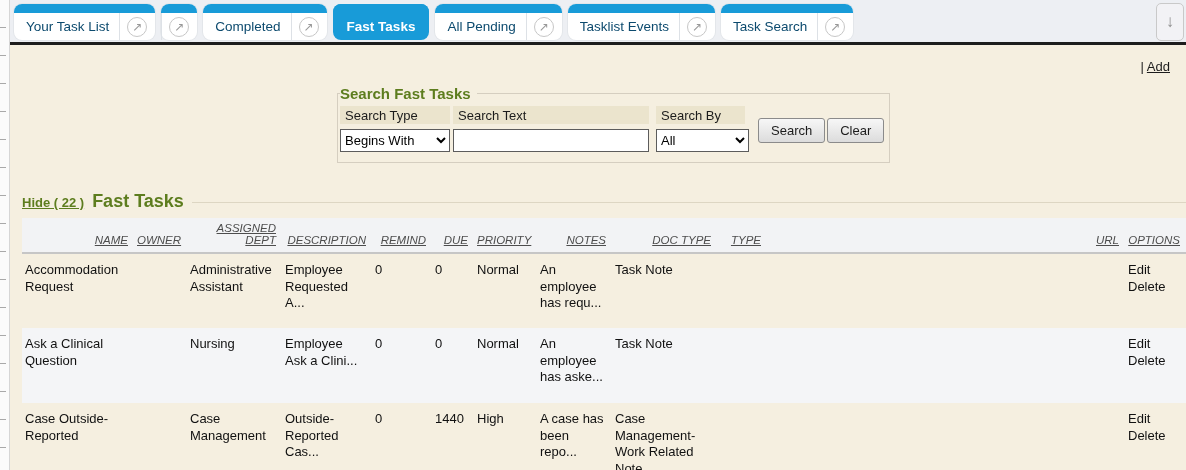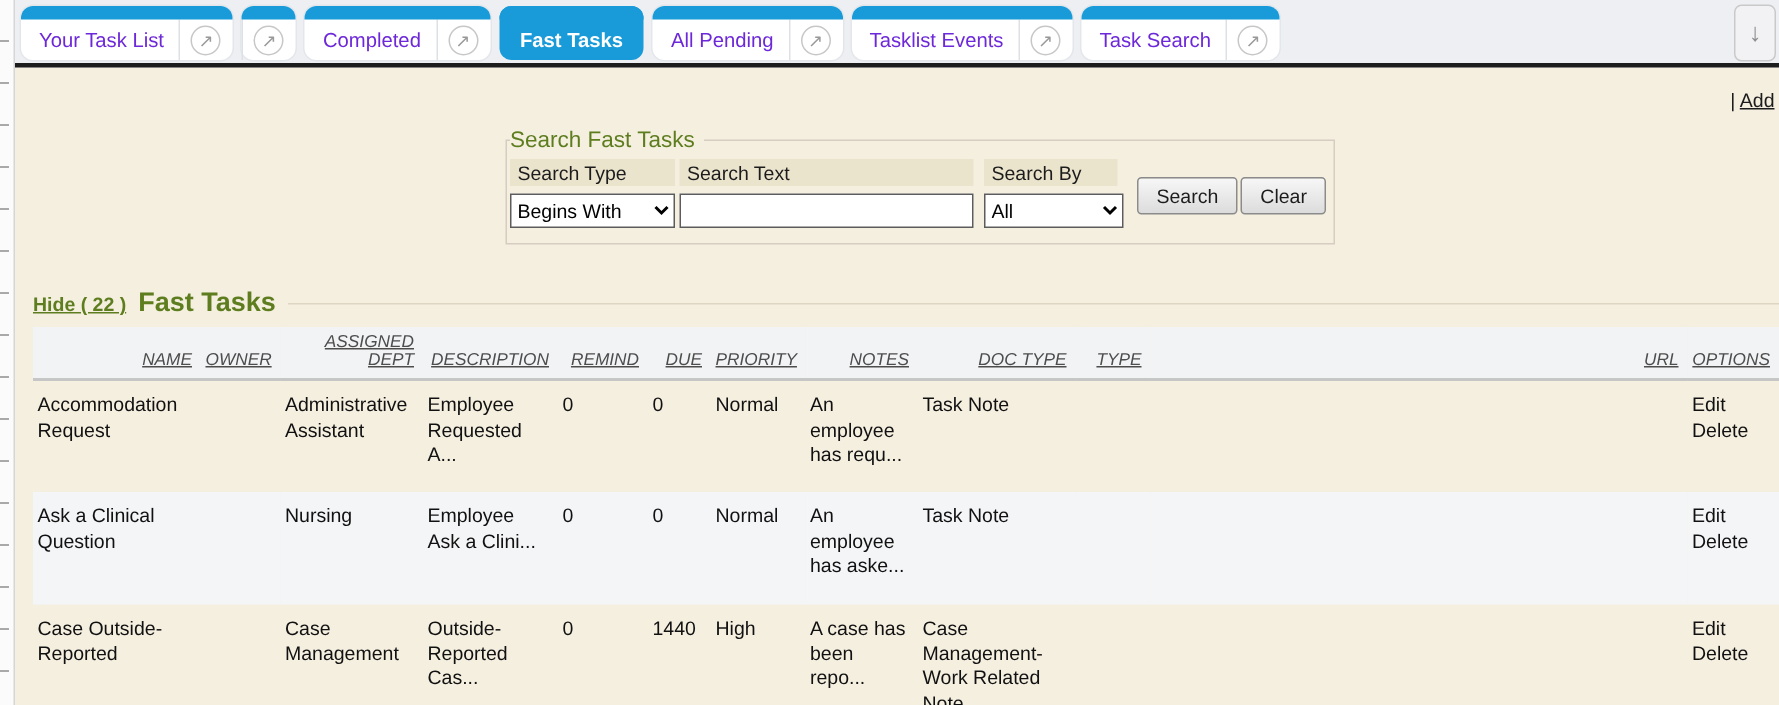--- a/index.html
+++ b/index.html
@@ -31,21 +31,21 @@
     position:relative; height:36px; background:#ffffff;
     border-radius:8px; display:flex; align-items:flex-end; cursor:pointer;
     box-shadow:0 0 0 1px #e3e6ea;
   }
   .tab::before {
     content:""; position:absolute; top:0; left:0; right:0; height:9px;
     background:#189bd8; border-radius:8px 8px 0 0;
   }
   .tab-label {
     height:27px; display:flex; align-items:center;
-    padding:0 10px 0 12px; font-size:13.5px; color:#6d28d9; white-space:nowrap;
+    padding:0 10px 0 12px; font-size:13.5px; color:#0c4a6e; white-space:nowrap;
   }
   .tab-iconbox {
     height:27px; display:flex; align-items:center; padding:0 8px 0 7px;
     border-left:1px solid #dde1e6;
   }
   .icon-circle {
     width:20px; height:20px; border:1px solid #c7c7c7; border-radius:50%;
     display:flex; align-items:center; justify-content:center;
     color:#999; font-size:12px; line-height:1; background:#fff;
   }
@@ -56,32 +56,32 @@
     position:absolute; right:2px; top:3px; width:28px; height:38px;
     background:#f2f2f5; border:1px solid #c9c9c9; border-radius:5px;
     display:flex; align-items:center; justify-content:center;
     color:#8e8e8e; font-size:17px; font-weight:bold; cursor:pointer;
   }
 
   
   .content { flex:1 1 auto; padding:0 0 0 12px; position:relative; }
 
   .add-row {
-    margin-top:14px; text-align:right; padding-right:3px;
+    margin-top:14px; text-align:right; padding-right:16px;
     font-size:13px; color:#1c1c1c; height:18px;
   }
   .add-row a { color:#1c1c1c; text-decoration:underline; cursor:pointer; }
 
   
   fieldset.search-fs {
     margin:8px 0 0 315px; width:540px;
     border:1px solid #d5cec0; padding:4px 5px 8px 2px;
   }
   fieldset.search-fs legend {
-    font-size:15px; font-weight:normal; color:#5d7d1e; padding:0 6px 0 0; margin-left:0;
+    font-size:15px; font-weight:bold; color:#5d7d1e; padding:0 6px 0 0; margin-left:0;
   }
   .search-grid { display:grid; grid-template-columns:113px 199px 96px auto; grid-template-rows:18px 28px; row-gap:2px; }
   .fld-label {
     background:#ebe4cd; font-size:13px; color:#1c1c1c;
     padding:1px 5px; margin-right:3px; display:flex; align-items:center; white-space:nowrap;
   }
   .ctl { align-self:center; }
   select.ctl, input.ctl {
     font-family:"Liberation Sans", sans-serif; font-size:13px;
     border:1px solid #5c5c5c; background:#fff; height:23px;

